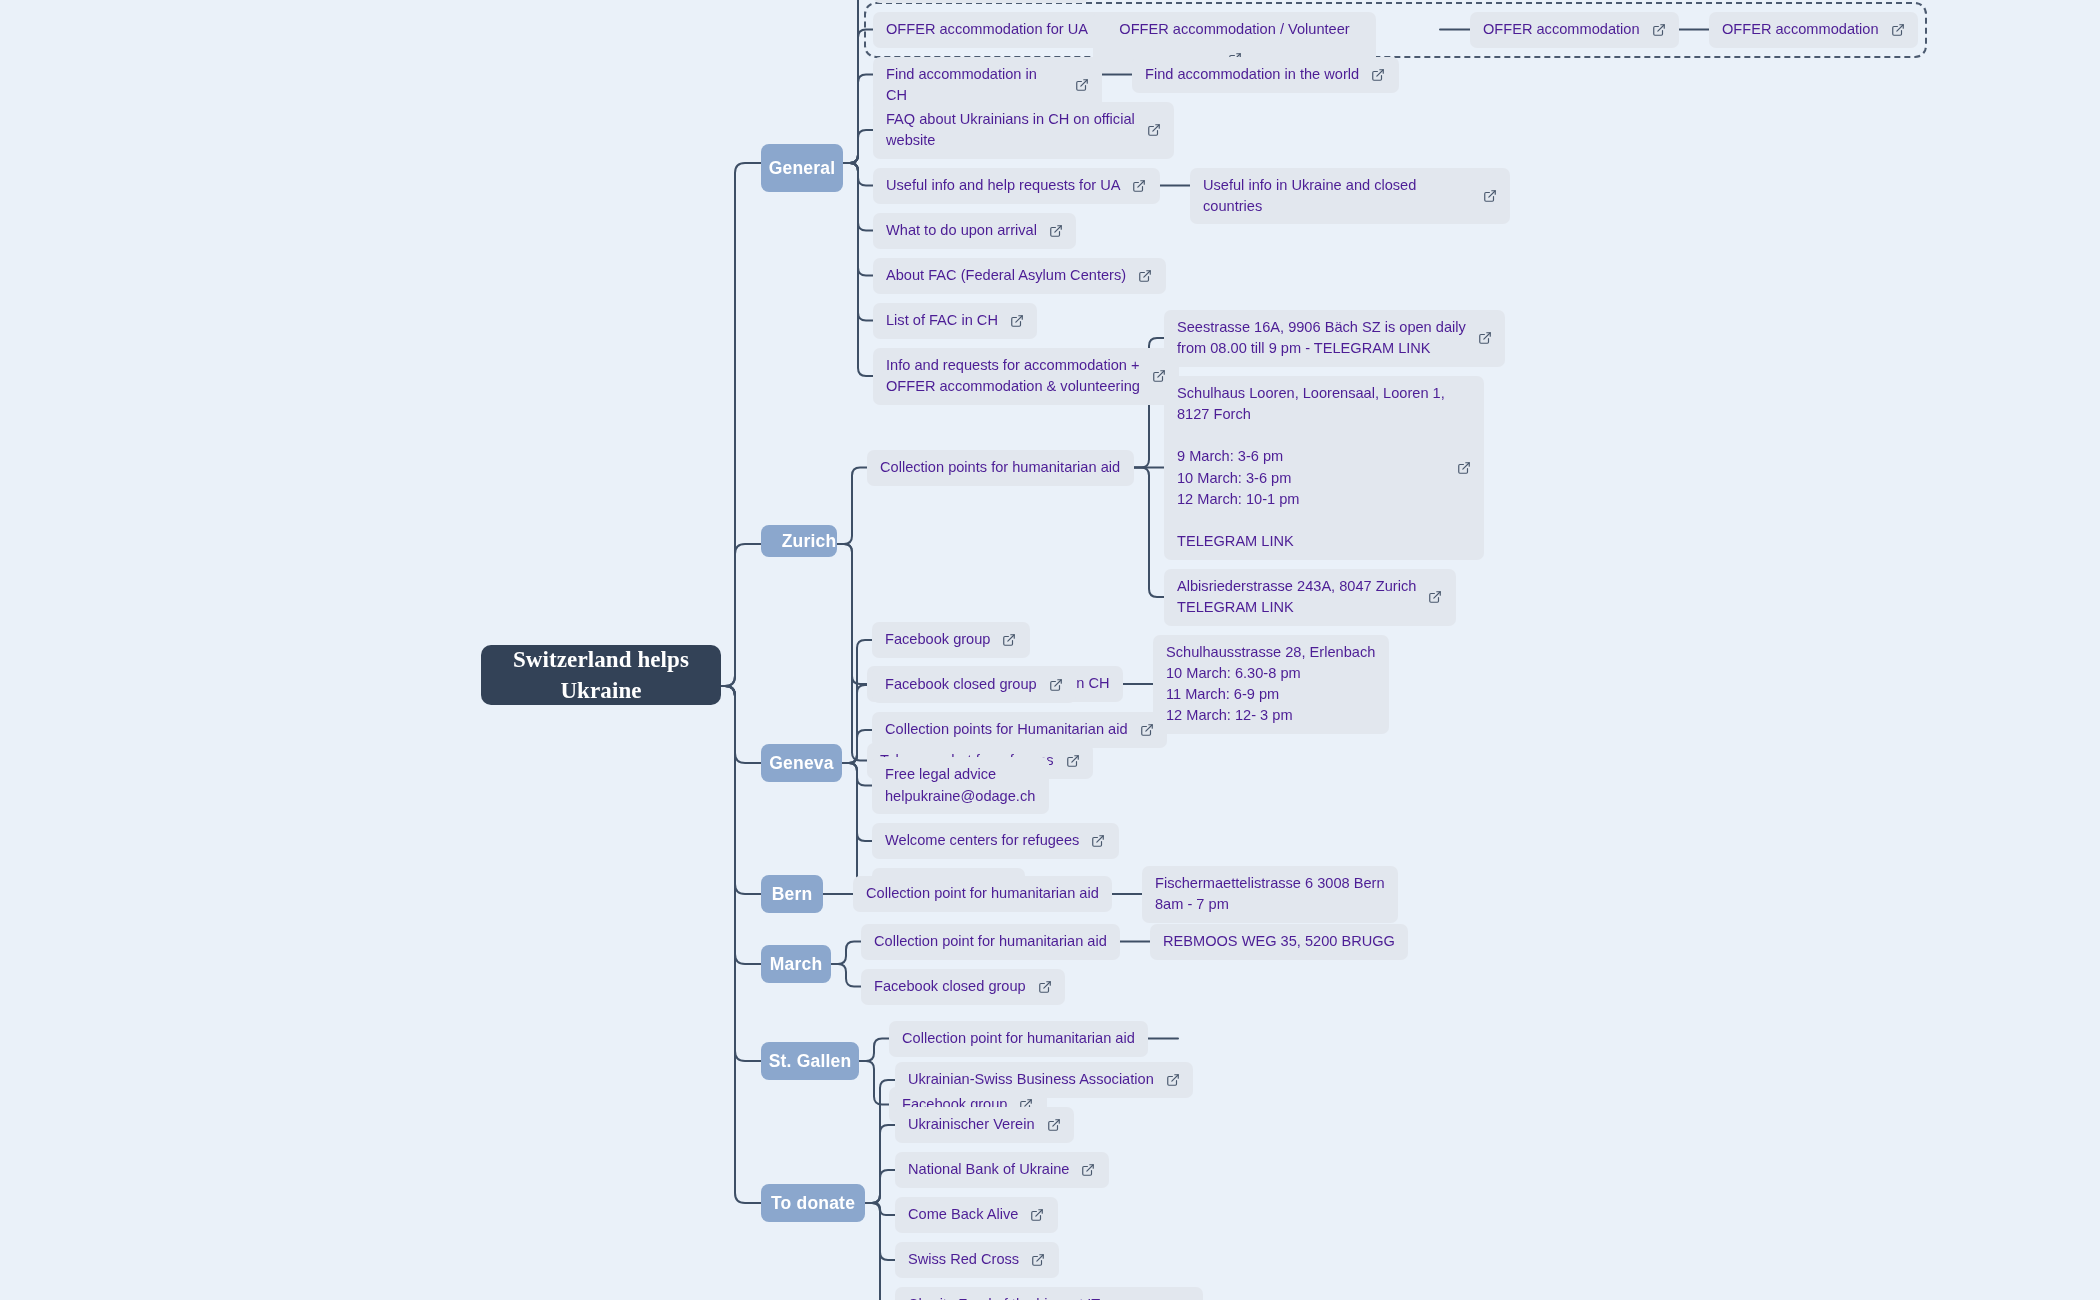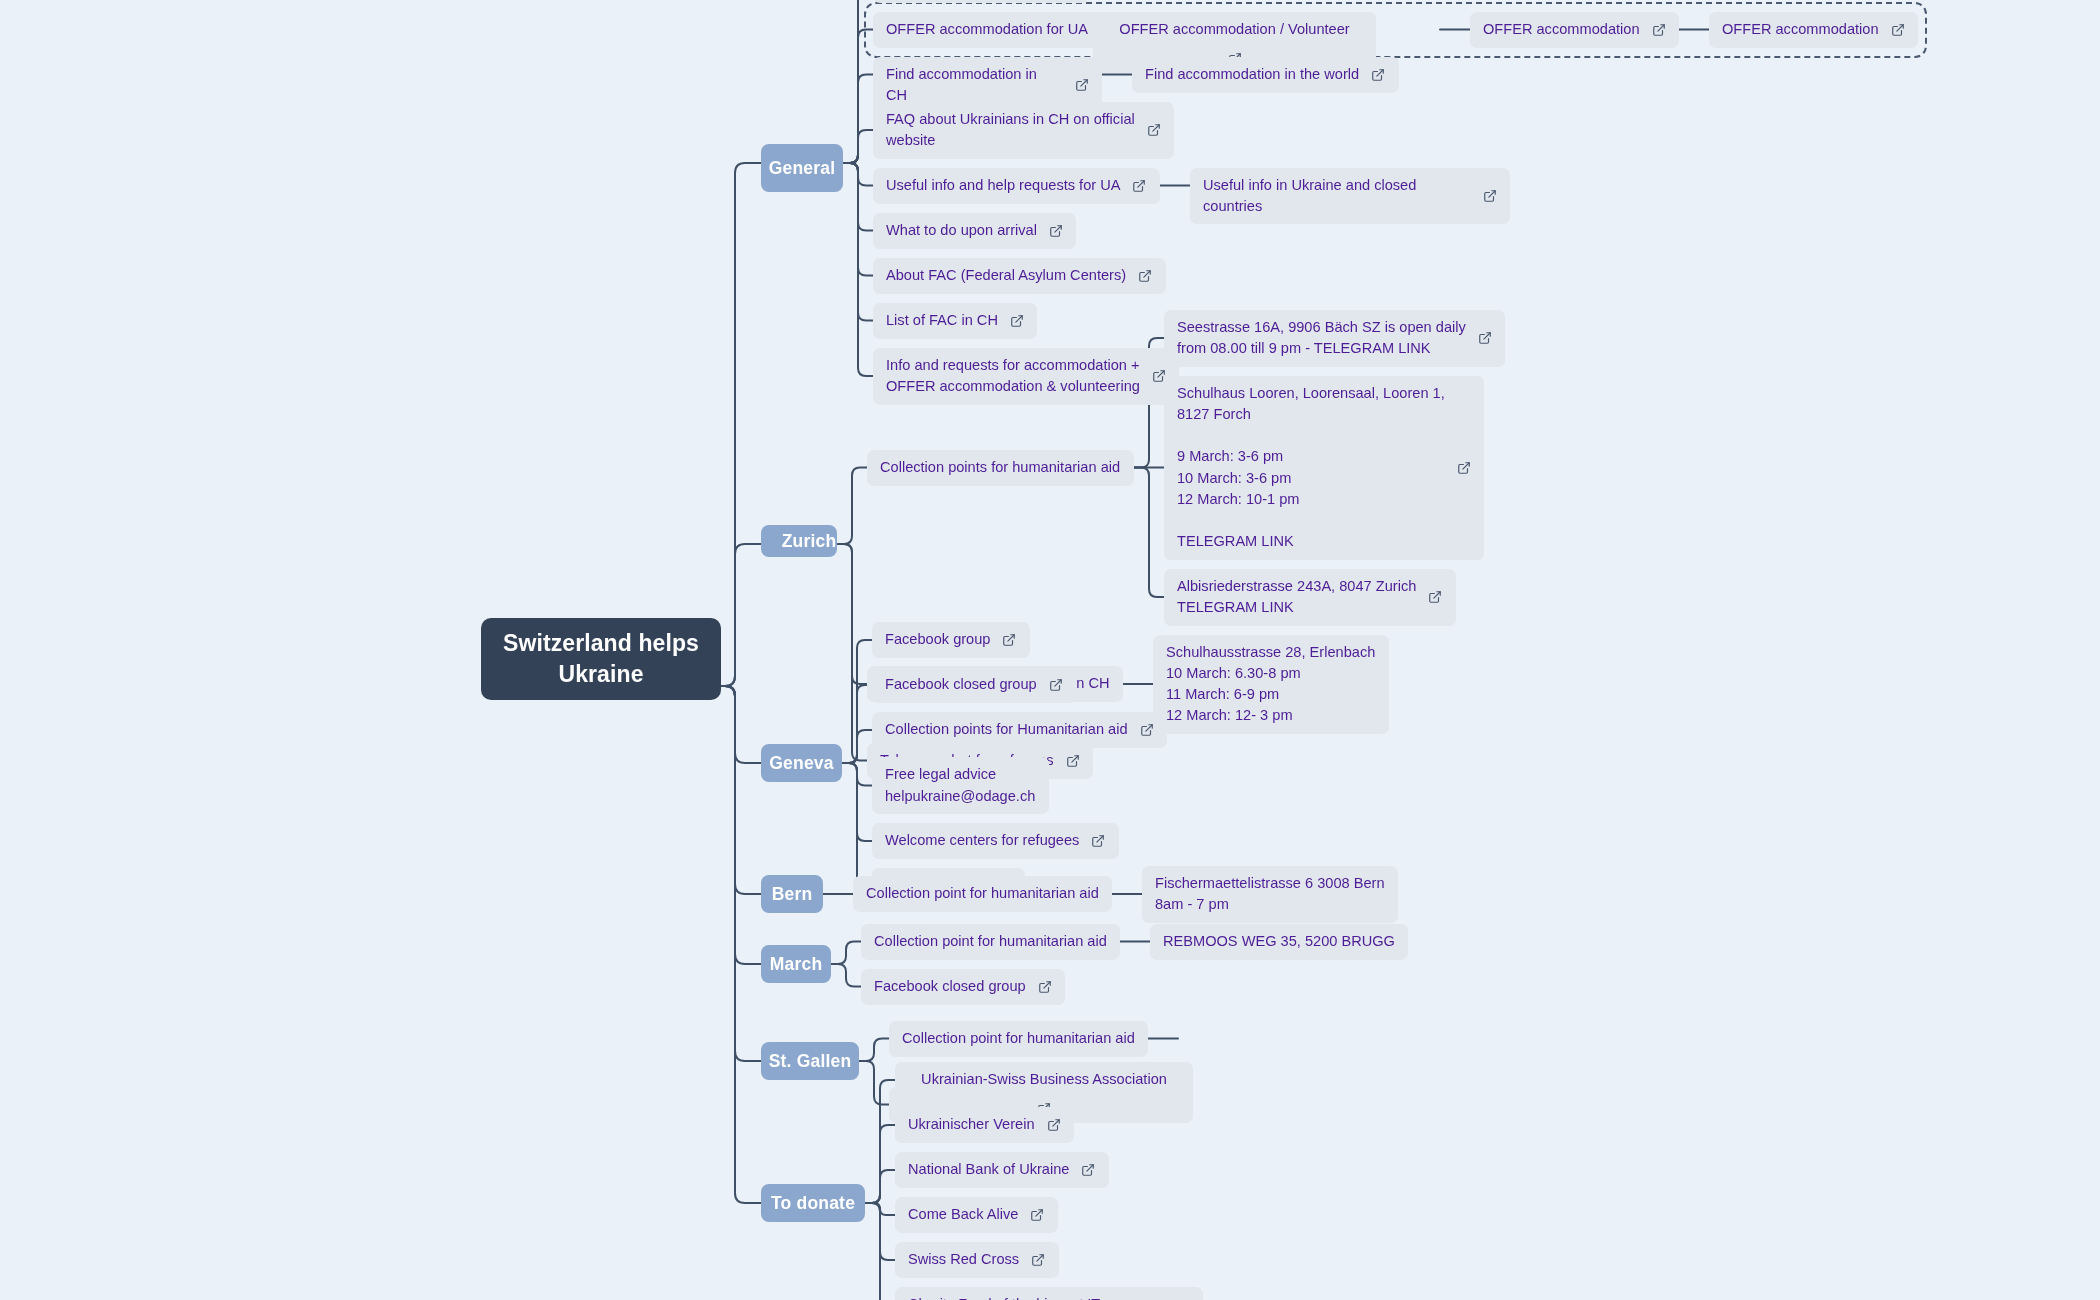--- a/index.html
+++ b/index.html
@@ -131,21 +131,21 @@
       <path d="M859 1061 H866 Q874 1061 874 1069 V1096.5 Q874 1104.5 882 1104.5 H889" stroke="#3e4f66" stroke-width="2" fill="none" stroke-linecap="round"></path>
       <path d="M721 686 H725 Q735 686 735 696 V1193 Q735 1203 745 1203 H761" stroke="#3e4f66" stroke-width="2" fill="none" stroke-linecap="round"></path>
       <path d="M865 1203 H872 Q880 1203 880 1195 V1088 Q880 1080 888 1080 H895" stroke="#3e4f66" stroke-width="2" fill="none" stroke-linecap="round"></path>
       <path d="M865 1203 H872 Q880 1203 880 1195 V1133 Q880 1125 888 1125 H895" stroke="#3e4f66" stroke-width="2" fill="none" stroke-linecap="round"></path>
       <path d="M865 1203 H872 Q880 1203 880 1195 V1178 Q880 1170 888 1170 H895" stroke="#3e4f66" stroke-width="2" fill="none" stroke-linecap="round"></path>
       <path d="M865 1203 H874 Q880 1203 880 1209 V1209 Q880 1215 886 1215 H895" stroke="#3e4f66" stroke-width="2" fill="none" stroke-linecap="round"></path>
       <path d="M865 1203 H872 Q880 1203 880 1211 V1252 Q880 1260 888 1260 H895" stroke="#3e4f66" stroke-width="2" fill="none" stroke-linecap="round"></path>
       <path d="M865 1203 H872 Q880 1203 880 1211 V1307.5 Q880 1315.5 888 1315.5 H895" stroke="#3e4f66" stroke-width="2" fill="none" stroke-linecap="round"></path>
     </svg>
   <div id="selection-box" style="left: 864px; top: 1.5px; width: 1063px; height: 56px;"></div>
-<div class="node root" style="left: 481px; top: 618px; width: 240px; height: 82px;"><span>Switzerland helps
+<div class="node root" style="left: 481px; top: 645px; width: 240px; height: 60px; font-family: Liberation Serif, serif;"><span>Switzerland helps
 Ukraine</span></div>
     <div class="node branch" style="left: 761px; top: 144px; width: 82px; height: 48px;">
       <span>General</span>
     </div>
     <div class="node chip" style="left: 873px; top: -33.5px; width: 216px; min-height: 36px;"></div>
     <div class="node chip" style="left: 873px; top: 11.5px; width: 254px; min-height: 36px;"><span class="txt">OFFER accommodation for UA</span><span class="ext-icon"><svg viewBox="0 0 24 24" width="14" height="14" fill="none" stroke="#49586d" stroke-width="2" stroke-linecap="round" stroke-linejoin="round">
           <path d="M18 13v6a2 2 0 0 1-2 2H5a2 2 0 0 1-2-2V8a2 2 0 0 1 2-2h6"></path>
           <polyline points="15 3 21 3 21 9"></polyline>
           <line x1="10" y1="14" x2="21" y2="3"></line>
         </svg></span></div>
@@ -300,21 +300,21 @@
     </div>
     <div class="node chip" style="left: 889px; top: 1020.5px; width: 259px; min-height: 36px;"><span class="txt">Collection point for humanitarian aid</span></div>
     <div class="node chip" style="left: 889px; top: 1086.5px; width: 158px; min-height: 36px;"><span class="txt">Facebook group</span><span class="ext-icon"><svg viewBox="0 0 24 24" width="14" height="14" fill="none" stroke="#49586d" stroke-width="2" stroke-linecap="round" stroke-linejoin="round">
           <path d="M18 13v6a2 2 0 0 1-2 2H5a2 2 0 0 1-2-2V8a2 2 0 0 1 2-2h6"></path>
           <polyline points="15 3 21 3 21 9"></polyline>
           <line x1="10" y1="14" x2="21" y2="3"></line>
         </svg></span></div>
     <div class="node branch" style="left: 761px; top: 1184px; width: 104px; height: 38px;">
       <span>To donate</span>
     </div>
-    <div class="node chip" style="left: 895px; top: 1062px; width: 298px; min-height: 36px; flex-direction: column;"><span class="txt">Ukrainian-Swiss Business Association</span><span class="ext-icon"><svg viewBox="0 0 24 24" width="14" height="14" fill="none" stroke="#49586d" stroke-width="2" stroke-linecap="round" stroke-linejoin="round">
+    <div class="node chip" style="left: 895px; top: 1062px; width: 298px; min-height: 36px;"><span class="txt">Ukrainian-Swiss Business Association</span><span class="ext-icon"><svg viewBox="0 0 24 24" width="14" height="14" fill="none" stroke="#49586d" stroke-width="2" stroke-linecap="round" stroke-linejoin="round">
           <path d="M18 13v6a2 2 0 0 1-2 2H5a2 2 0 0 1-2-2V8a2 2 0 0 1 2-2h6"></path>
           <polyline points="15 3 21 3 21 9"></polyline>
           <line x1="10" y1="14" x2="21" y2="3"></line>
         </svg></span></div>
     <div class="node chip" style="left: 895px; top: 1107px; width: 179px; min-height: 36px;"><span class="txt">Ukrainischer Verein</span><span class="ext-icon"><svg viewBox="0 0 24 24" width="14" height="14" fill="none" stroke="#49586d" stroke-width="2" stroke-linecap="round" stroke-linejoin="round">
           <path d="M18 13v6a2 2 0 0 1-2 2H5a2 2 0 0 1-2-2V8a2 2 0 0 1 2-2h6"></path>
           <polyline points="15 3 21 3 21 9"></polyline>
           <line x1="10" y1="14" x2="21" y2="3"></line>
         </svg></span></div>
     <div class="node chip" style="left: 895px; top: 1152px; width: 214px; min-height: 36px;"><span class="txt">National Bank of Ukraine</span><span class="ext-icon"><svg viewBox="0 0 24 24" width="14" height="14" fill="none" stroke="#49586d" stroke-width="2" stroke-linecap="round" stroke-linejoin="round">

